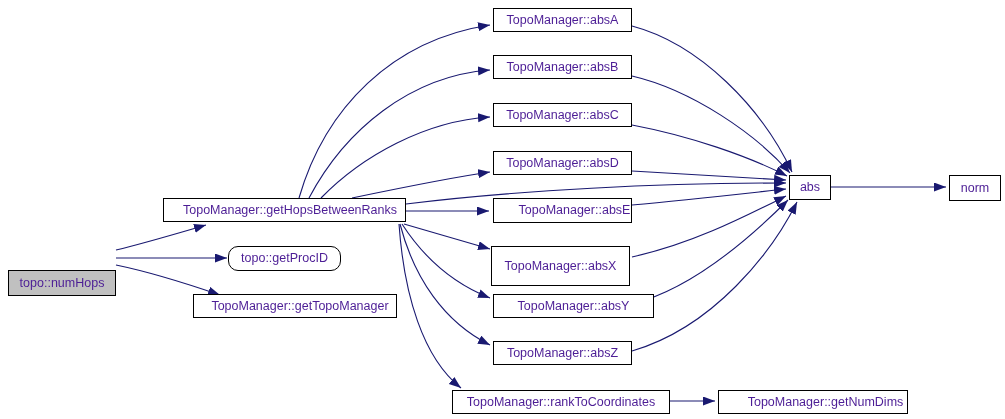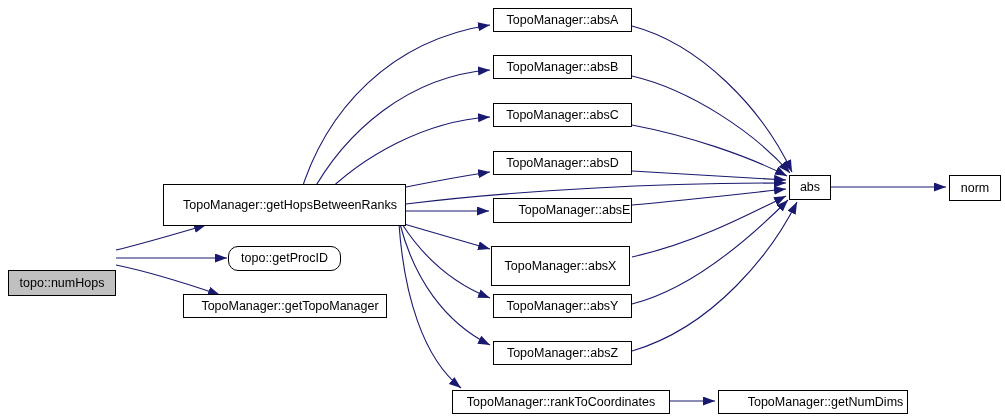--- a/index.html
+++ b/index.html
@@ -17,21 +17,21 @@
     width: 1005px; height: 419px;
   }
   .node {
     position: absolute;
     box-sizing: border-box;
     display: flex;
     align-items: center;
     justify-content: center;
     border: 1px solid #000000;
     background: #ffffff;
-    color: #000000;
+    color: #4c1d95;
     font-size: 12.5px;
     line-height: 1;
     white-space: nowrap;
     cursor: pointer;
   }
   .node.highlight {
     background: #c0c0c0;
     cursor: default;
     margin-top: 25px;
   }
@@ -69,48 +69,48 @@
         <path d="M632,304 C696,288 756,232 788,200" fill="none" stroke="#191970" stroke-width="1.1" marker-end="url(#arrow)"></path>
         <path d="M632,351 C714,327 772,252 797,202" fill="none" stroke="#191970" stroke-width="1.1" marker-end="url(#arrow)"></path>
         <path d="M831,187 L946,187" fill="none" stroke="#191970" stroke-width="1.1" marker-end="url(#arrow)"></path>
         <path d="M670,401 L715,401" fill="none" stroke="#191970" stroke-width="1.1" marker-end="url(#arrow)"></path>
       </g>
   </svg>
   <div>
       <div class="node highlight" style="left: 8px; top: 245px; width: 108px; height: 26px; border-color: rgb(0, 0, 0); background: rgb(192, 192, 192);">
         <span>topo::numHops</span>
       </div>
-      <div class="node" style="left: 163px; top: 184px; width: 243px; height: 42px; border-color: rgb(0, 0, 0); background: rgb(255, 255, 255); padding-left: 11px;">
+      <div class="node" style="left: 163px; top: 198px; width: 243px; height: 24px; border-color: rgb(0, 0, 0); background: rgb(255, 255, 255); padding-left: 11px;">
         <span>TopoManager::getHopsBetweenRanks</span>
       </div>
       <div class="node" style="left: 228px; top: 246px; width: 113px; height: 25px; border-color: rgb(0, 0, 0); background: rgb(255, 255, 255); border-radius: 10px;">
         <span>topo::getProcID</span>
       </div>
-      <div class="node" style="left: 183px; top: 294px; width: 204px; height: 24px; border-color: rgb(0, 0, 0); background: rgb(255, 255, 255); padding-left: 10px;">
+      <div class="node" style="left: 193px; top: 294px; width: 204px; height: 24px; border-color: rgb(0, 0, 0); background: rgb(255, 255, 255); padding-left: 10px;">
         <span>TopoManager::getTopoManager</span>
       </div>
       <div class="node" style="left: 493px; top: 8px; width: 139px; height: 24px; border-color: rgb(0, 0, 0); background: rgb(255, 255, 255);">
         <span>TopoManager::absA</span>
       </div>
       <div class="node" style="left: 493px; top: 55px; width: 139px; height: 24px; border-color: rgb(0, 0, 0); background: rgb(255, 255, 255);">
         <span>TopoManager::absB</span>
       </div>
       <div class="node" style="left: 493px; top: 103px; width: 139px; height: 24px; border-color: rgb(0, 0, 0); background: rgb(255, 255, 255);">
         <span>TopoManager::absC</span>
       </div>
       <div class="node" style="left: 493px; top: 151px; width: 139px; height: 24px; border-color: rgb(0, 0, 0); background: rgb(255, 255, 255);">
         <span>TopoManager::absD</span>
       </div>
       <div class="node" style="left: 493px; top: 198px; width: 139px; height: 25px; border-color: rgb(0, 0, 0); background: rgb(255, 255, 255); padding-left: 24px;">
         <span>TopoManager::absE</span>
       </div>
       <div class="node" style="left: 491px; top: 246px; width: 139px; height: 40px; border-color: rgb(0, 0, 0); background: rgb(255, 255, 255);">
         <span>TopoManager::absX</span>
       </div>
-      <div class="node" style="left: 493px; top: 294px; width: 139px; height: 24px; border-color: rgb(0, 0, 0); background: rgb(255, 255, 255);">
+      <div class="node" style="left: 493px; top: 294px; width: 161px; height: 24px; border-color: rgb(0, 0, 0); background: rgb(255, 255, 255);">
         <span>TopoManager::absY</span>
       </div>
       <div class="node" style="left: 493px; top: 341px; width: 139px; height: 24px; border-color: rgb(0, 0, 0); background: rgb(255, 255, 255);">
         <span>TopoManager::absZ</span>
       </div>
       <div class="node" style="left: 452px; top: 390px; width: 218px; height: 24px; border-color: rgb(0, 0, 0); background: rgb(255, 255, 255);">
         <span>TopoManager::rankToCoordinates</span>
       </div>
       <div class="node" style="left: 718px; top: 390px; width: 190px; height: 24px; border-color: rgb(0, 0, 0); background: rgb(255, 255, 255); padding-left: 25px;">
         <span>TopoManager::getNumDims</span>

